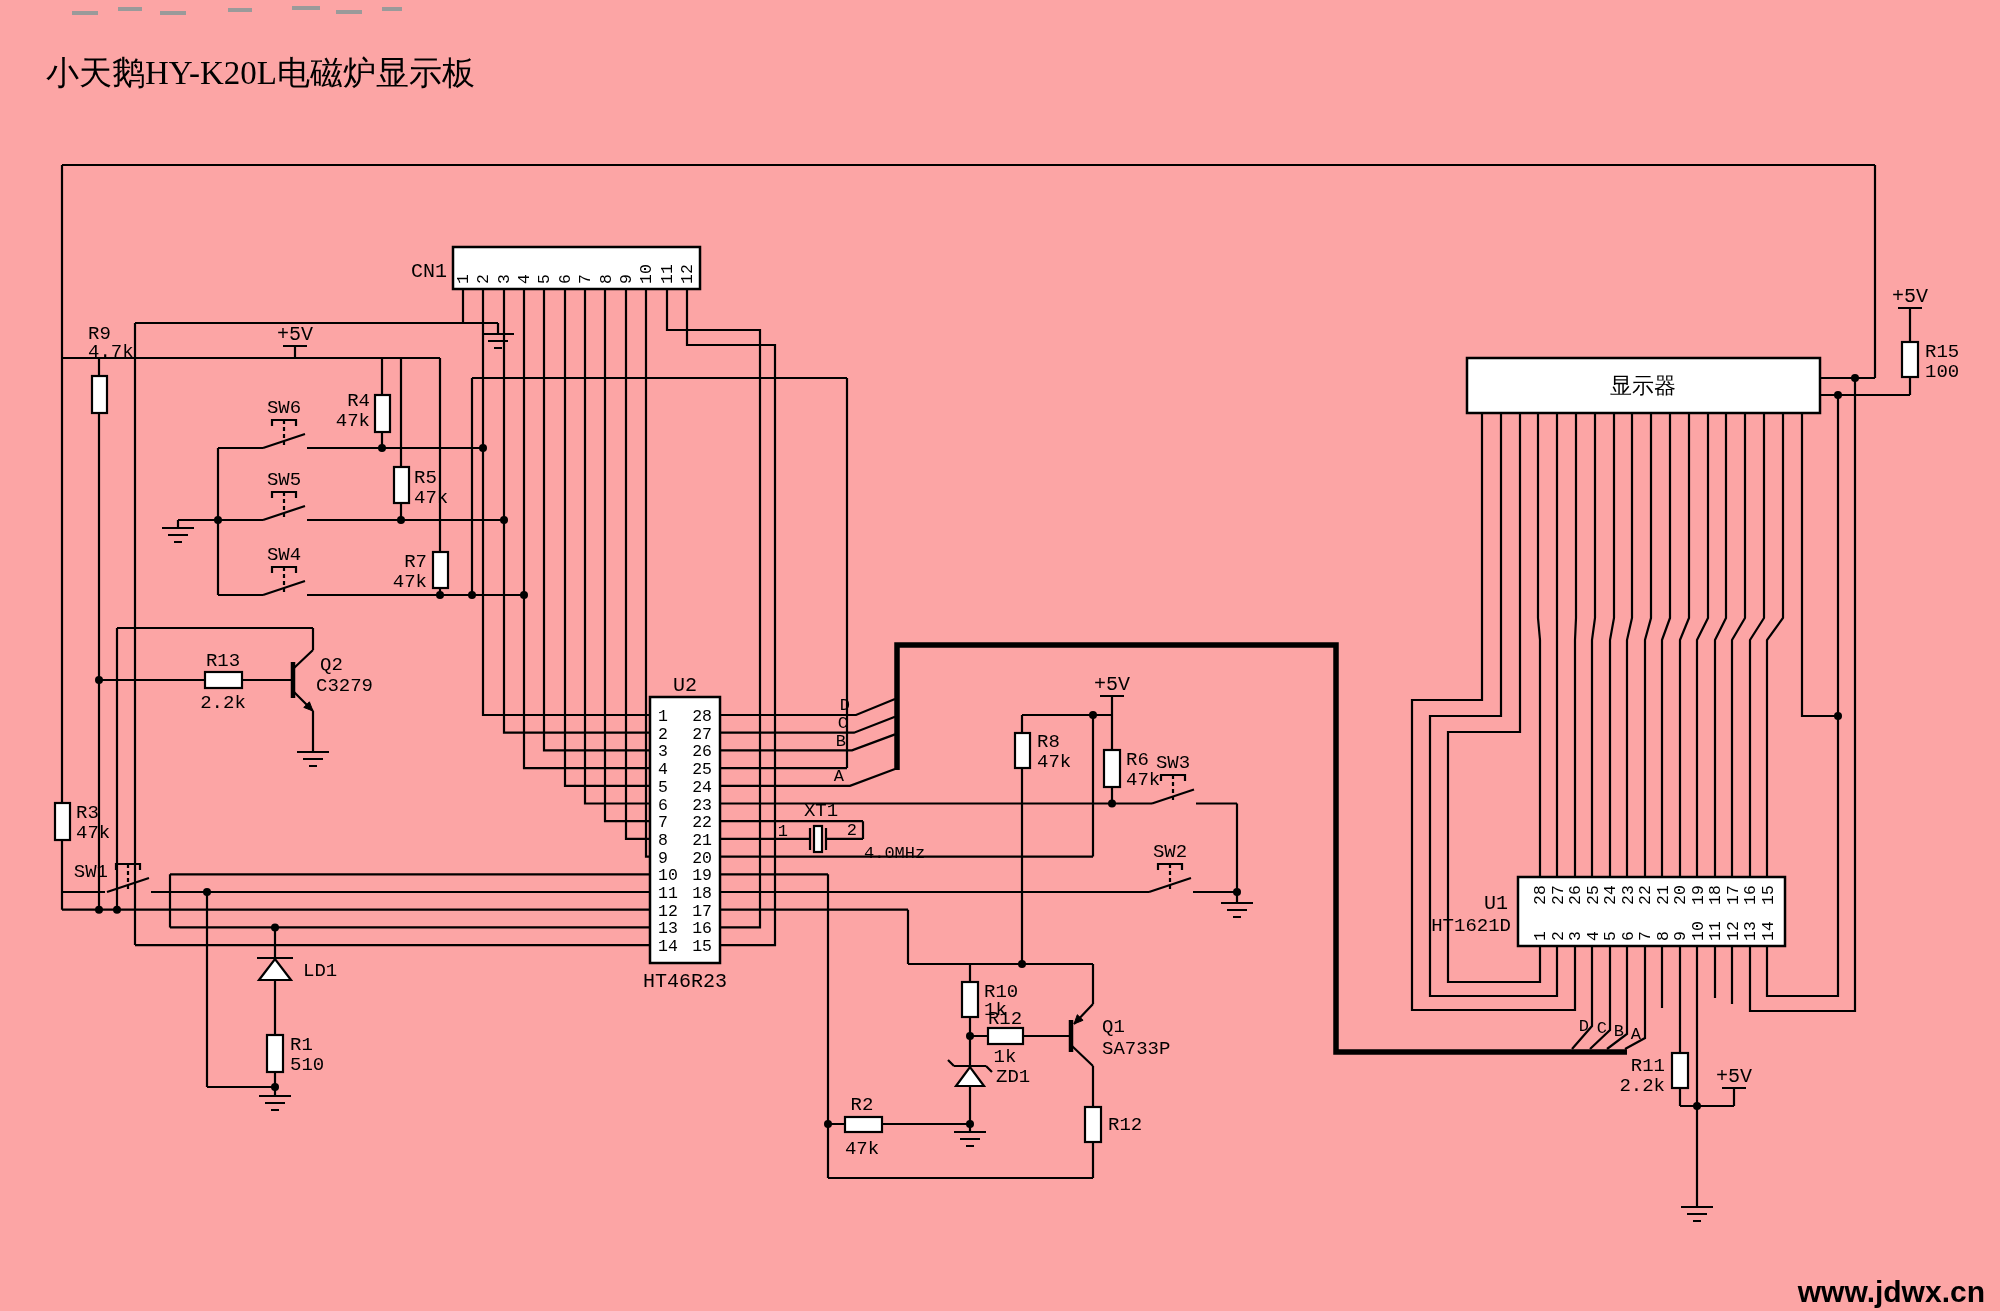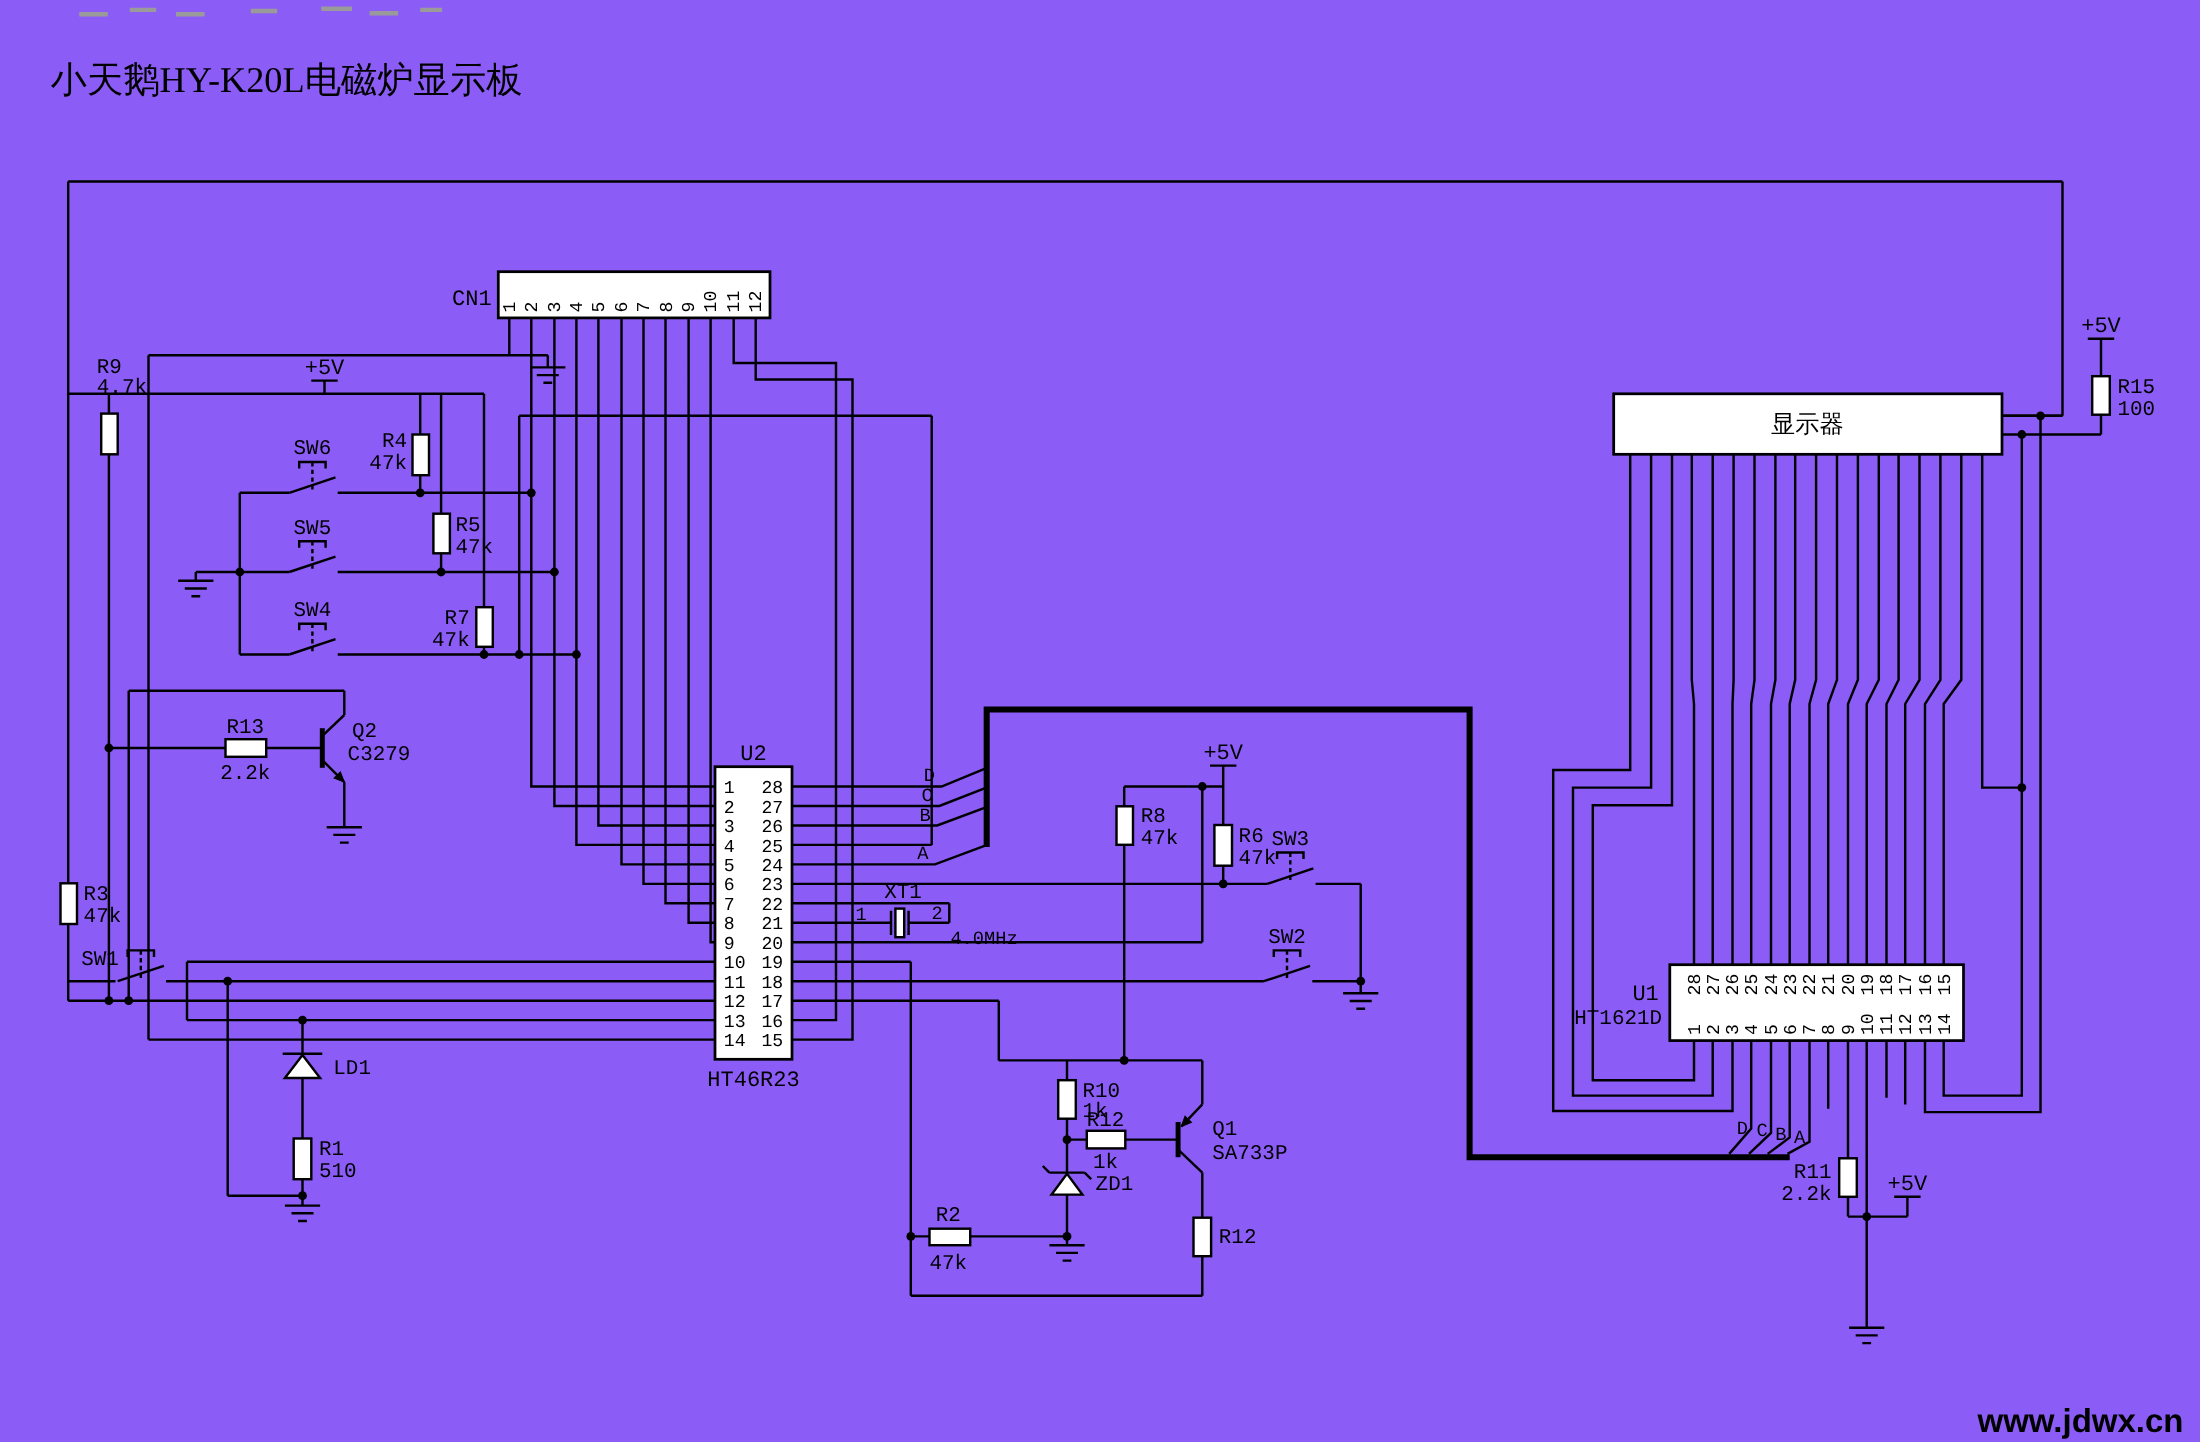--- a/index.html
+++ b/index.html
@@ -1,16 +1,16 @@
 <!DOCTYPE html>
 <html><head>
 <meta charset="utf-8">
 <style>
   html,body{margin:0;padding:0;background:#ffffff;}
-  .canvas{position:relative;width:2000px;height:1311px;background:#8b5cf6;overflow:hidden;
+  .canvas{position:relative;width:2000px;height:1311px;background:#fca5a5;overflow:hidden;
           font-family:"Liberation Mono","DejaVu Sans Mono",monospace;}
   svg{position:absolute;left:0;top:0;}
   text{fill:#000;}
   .lbl{font-family:"Liberation Mono","DejaVu Sans Mono",monospace;font-size:19px;}
   .sm{font-family:"Liberation Mono","DejaVu Sans Mono",monospace;font-size:17px;}
   .big{font-family:"Liberation Mono","DejaVu Sans Mono",monospace;font-size:20px;}
   .pin text{font-family:"Liberation Mono","DejaVu Sans Mono",monospace;font-size:16.5px;}
   .title{font-family:"Liberation Serif","DejaVu Serif",serif;font-size:33px;}
   .cjk{font-family:"Liberation Sans","DejaVu Sans",sans-serif;font-size:22px;}
   .wm{font-family:"Liberation Sans","DejaVu Sans",sans-serif;font-size:30px;font-weight:bold;}

